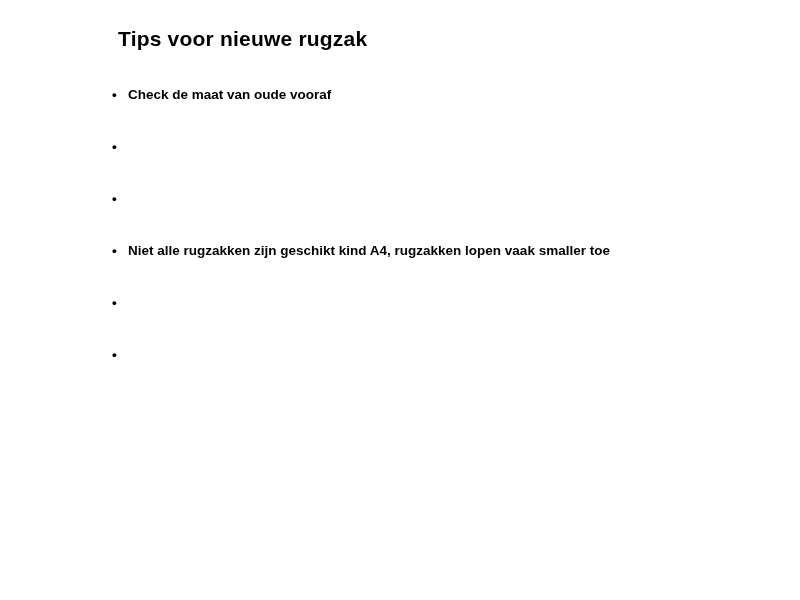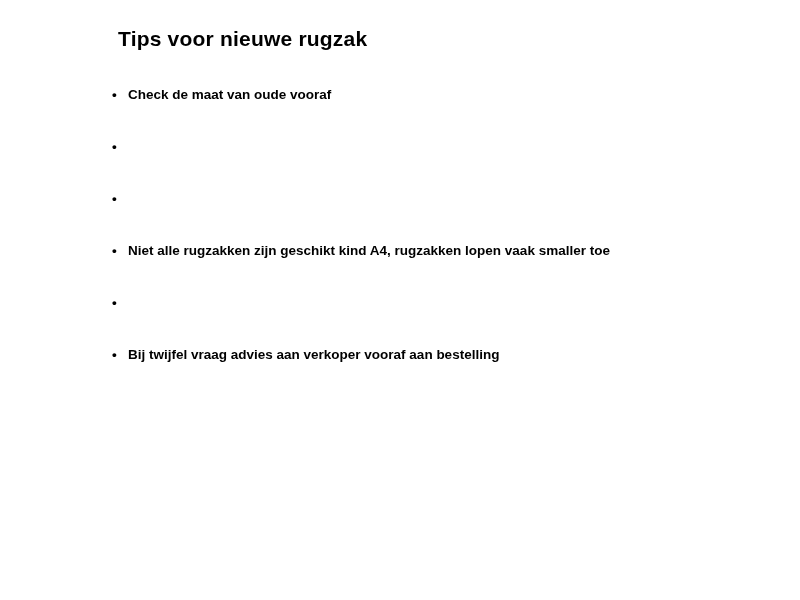--- a/index.html
+++ b/index.html
@@ -78,18 +78,17 @@
       <span class="bullet-marker">•</span>
       <span>Niet alle rugzakken zijn geschikt kind A4, rugzakken lopen vaak smaller toe</span>
     </li>
 
     <li class="bullet-item">
       <span class="bullet-marker">•</span>
     </li>
 
     <li class="bullet-item">
       <span class="bullet-marker">•</span>
-      <span>Bij twijfel vraag advies aan verkoper vooraf aan bestelling</span>
     </li>
 
   </ul>
 
 </div>
 
 </body></html>

